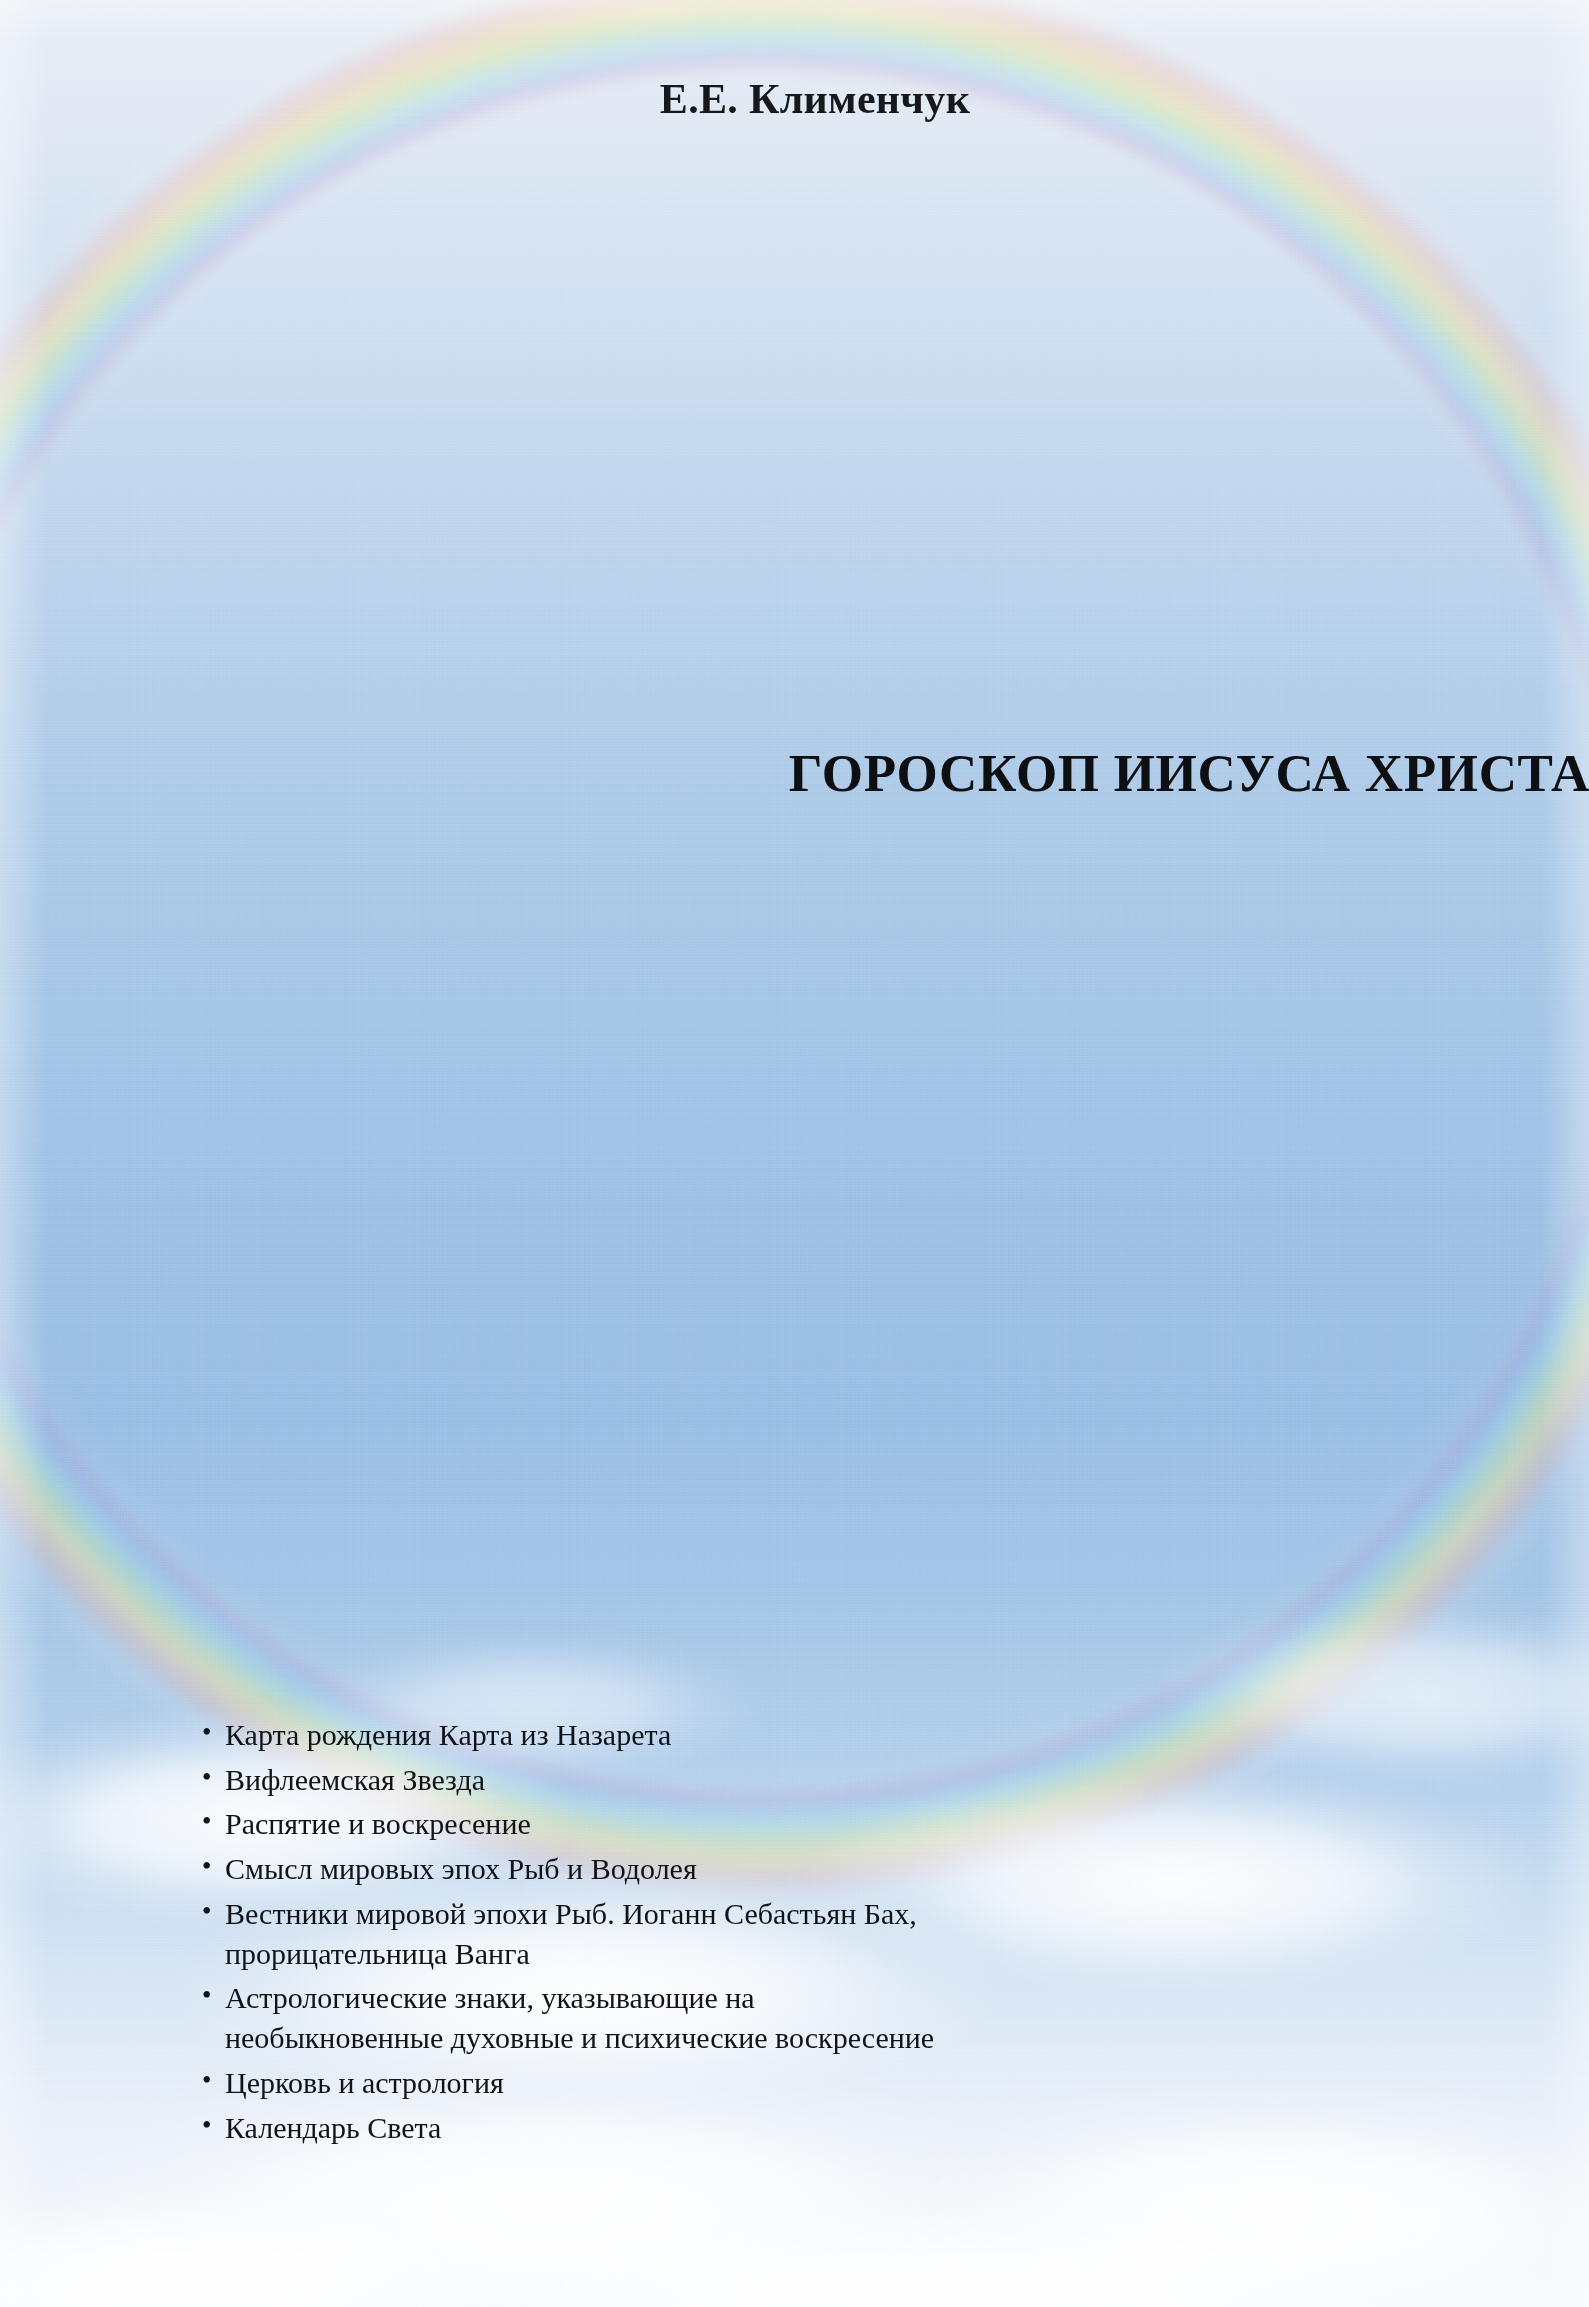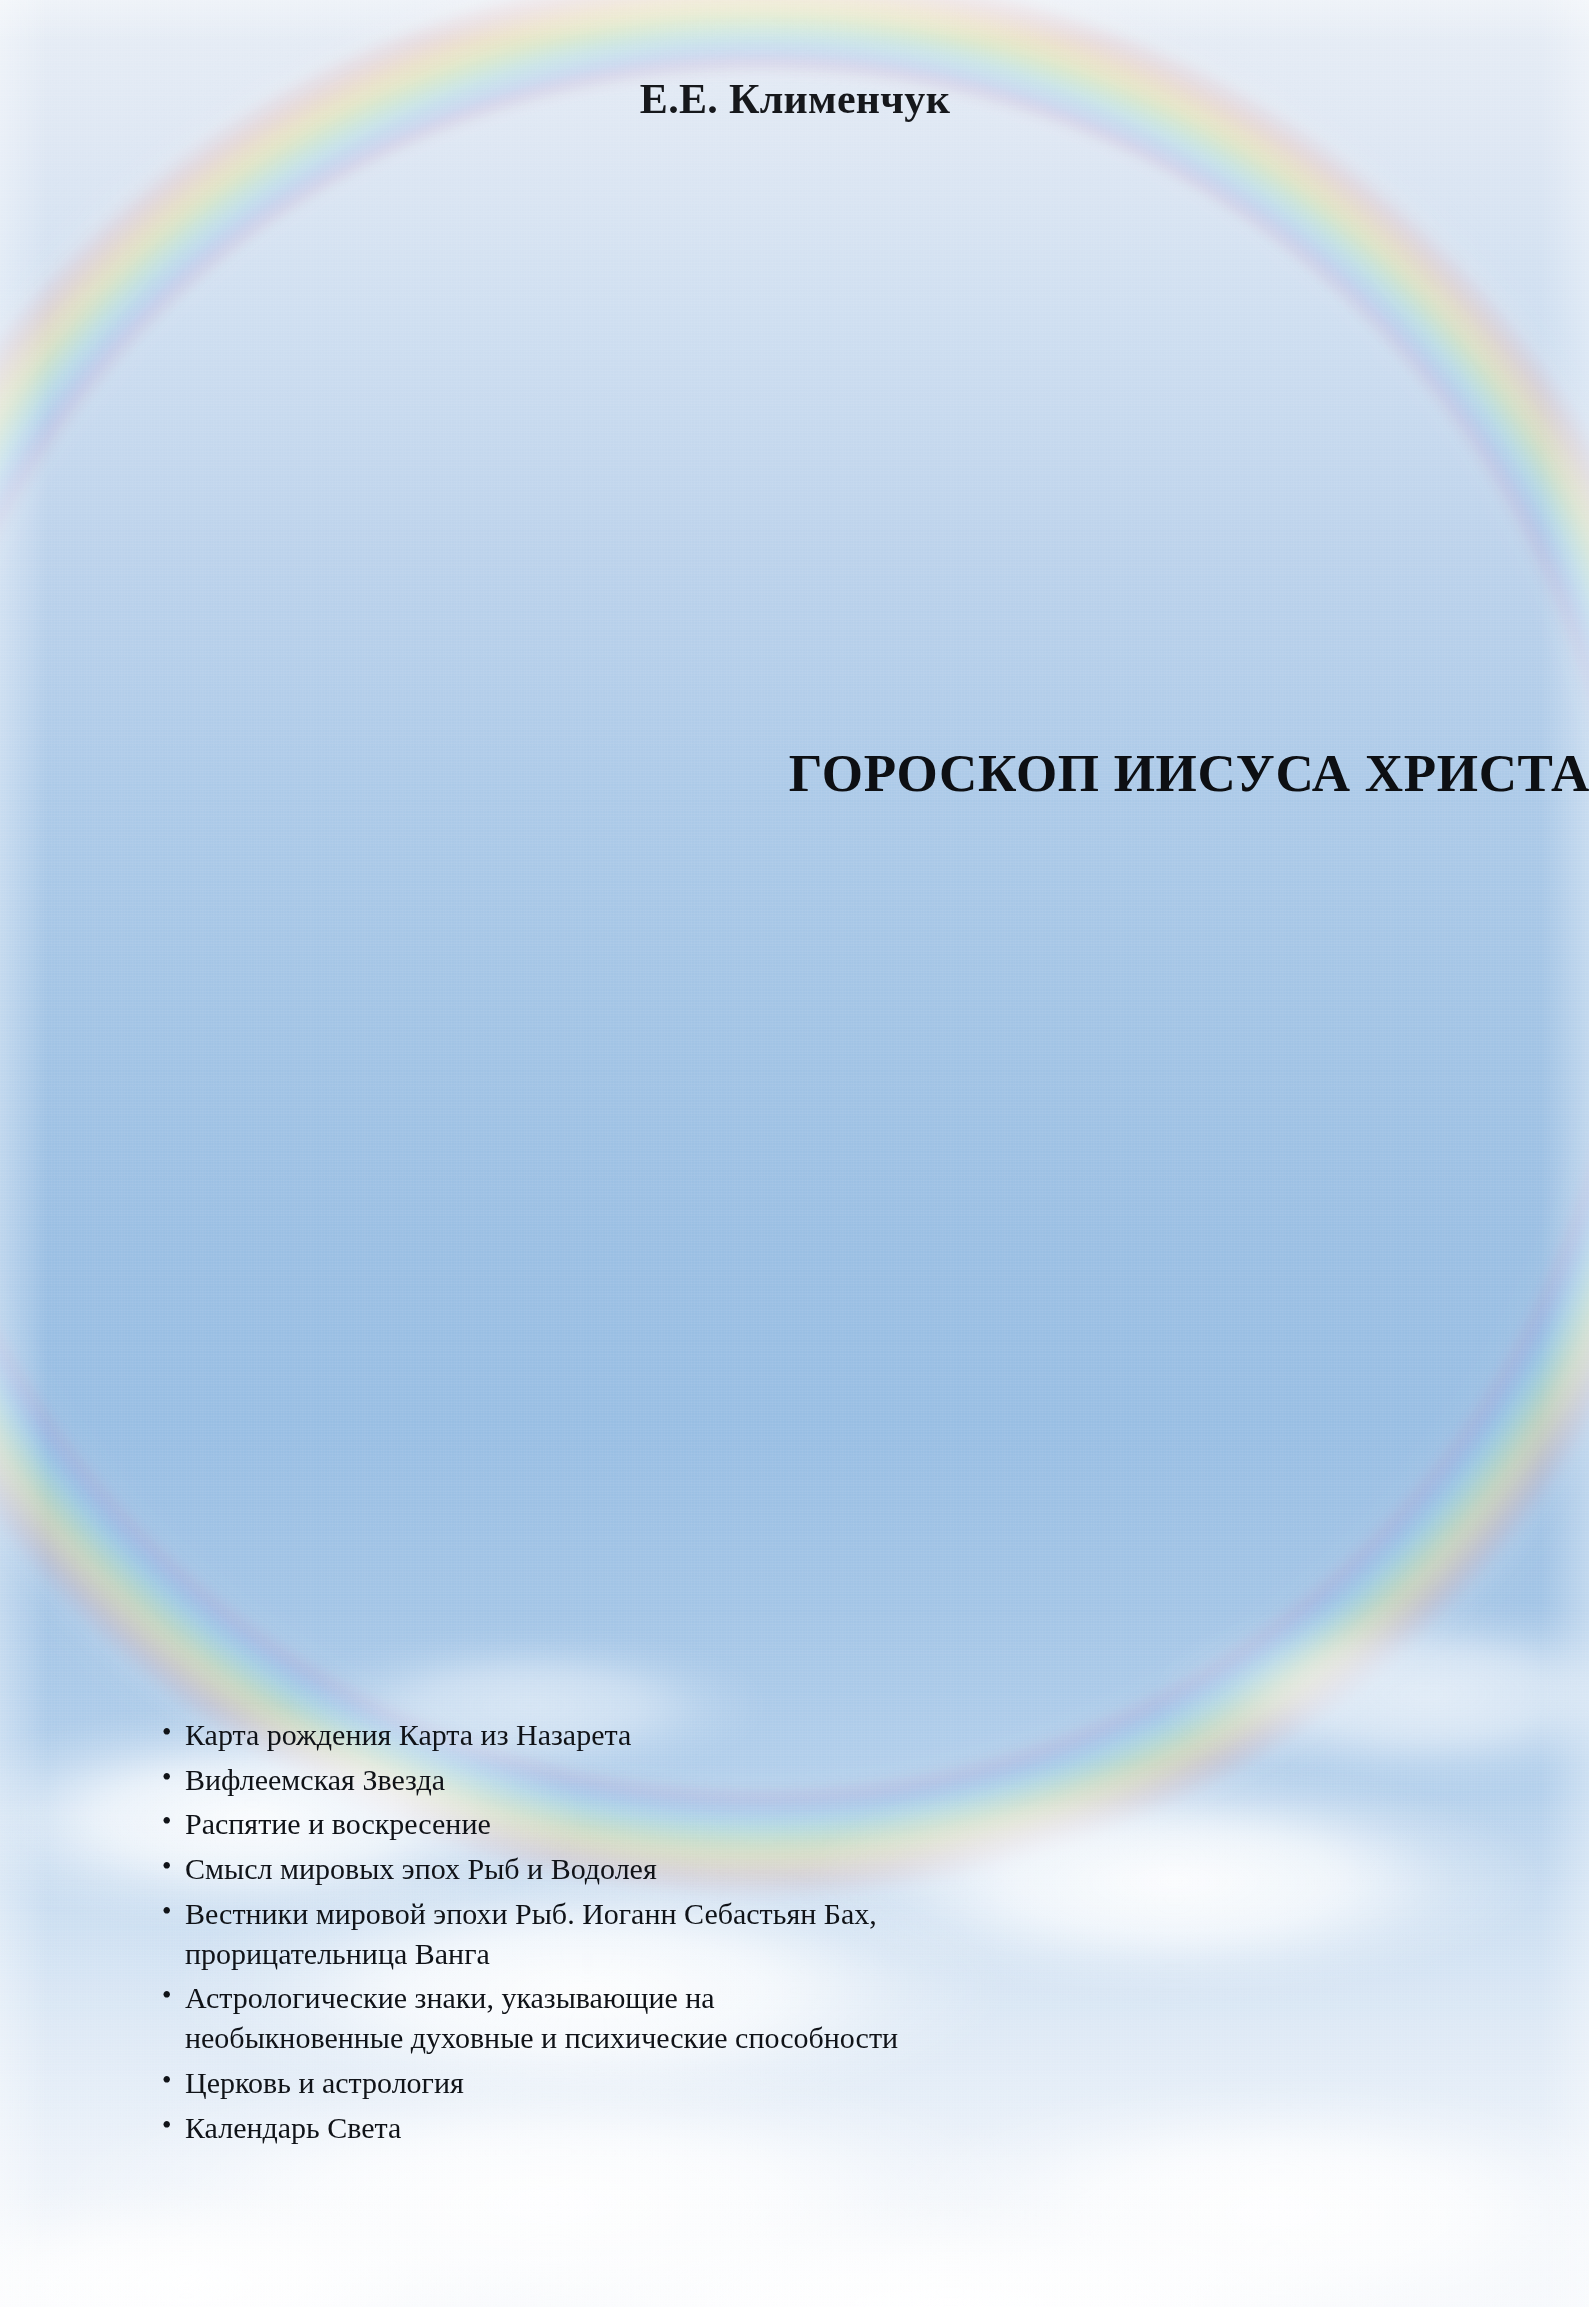--- a/index.html
+++ b/index.html
@@ -127,20 +127,21 @@
     background:
       linear-gradient(to right, rgba(255,255,255,0.35) 0px, rgba(255,255,255,0) 48px),
       linear-gradient(to left, rgba(255,255,255,0.35) 0px, rgba(255,255,255,0) 48px),
       linear-gradient(to bottom, rgba(255,255,255,0.30) 0px, rgba(255,255,255,0) 41px);
     pointer-events: none;
   }
   
   .content {
     position: absolute;
     inset: 0;
+    margin-left: 40px;
   }
   .authors {
     position: absolute;
     top: 73px;
     left: 0;
     width: 100%;
     text-align: center;
     color: #16181c;
   }
   .authors .line {
@@ -249,21 +250,21 @@
 
       <div class="bullet">
         <span class="dot">•</span>
         <span class="txt">Вестники мировой эпохи Рыб. Иоганн Себастьян Бах,
 прорицательница Ванга</span>
       </div>
 
       <div class="bullet">
         <span class="dot">•</span>
         <span class="txt">Астрологические знаки, указывающие на
-необыкновенные духовные и психические способности</span>
+необыкновенные духовные и психические воскресение</span>
       </div>
 
       <div class="bullet">
         <span class="dot">•</span>
         <span class="txt">Церковь и астрология</span>
       </div>
 
       <div class="bullet">
         <span class="dot">•</span>
         <span class="txt">Календарь Света</span>

